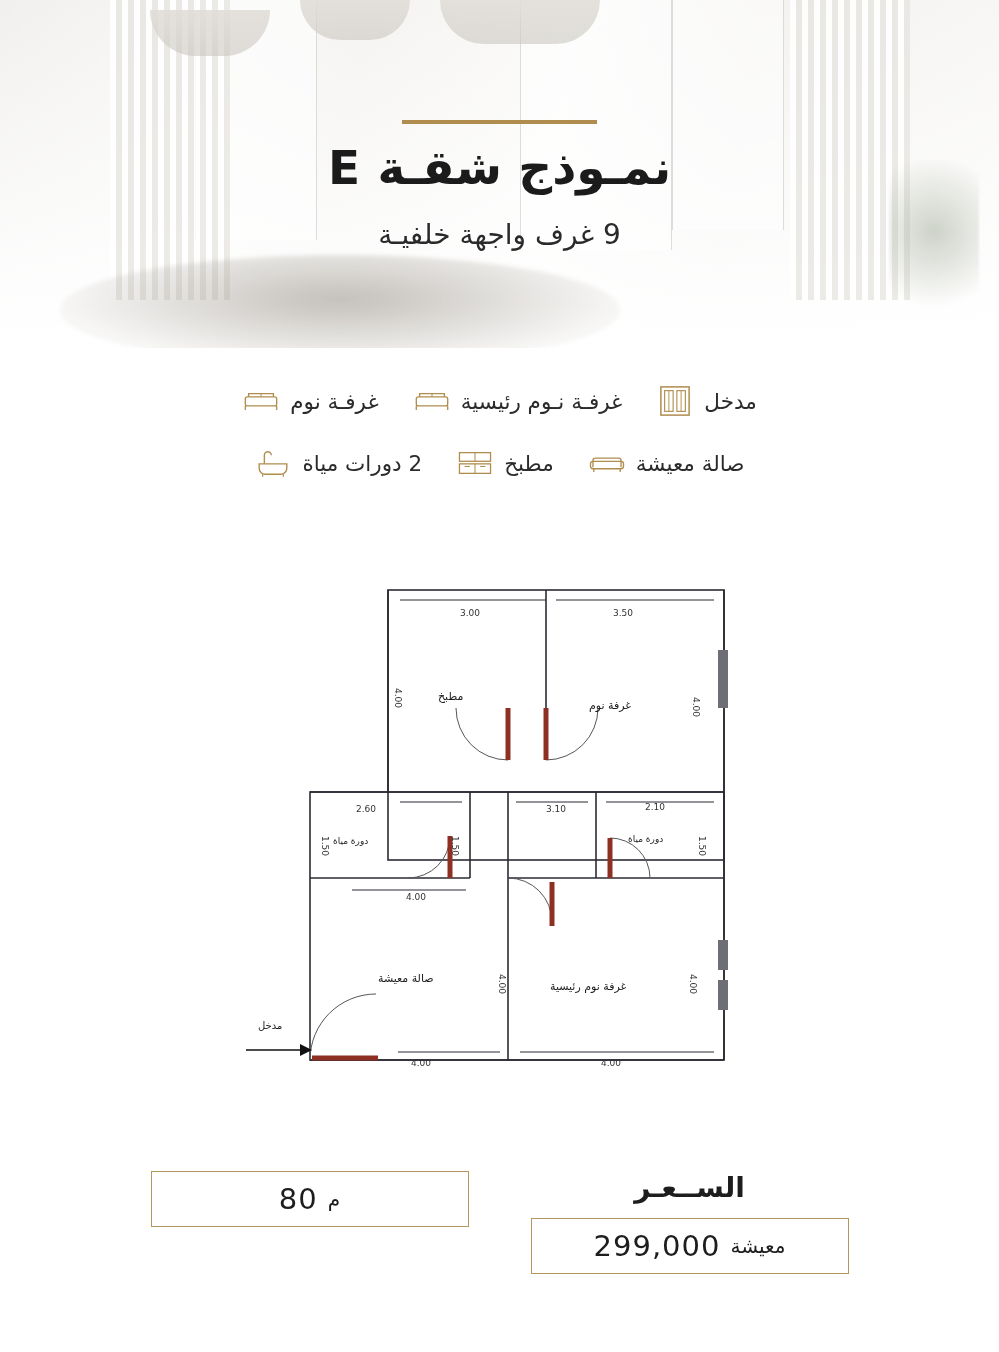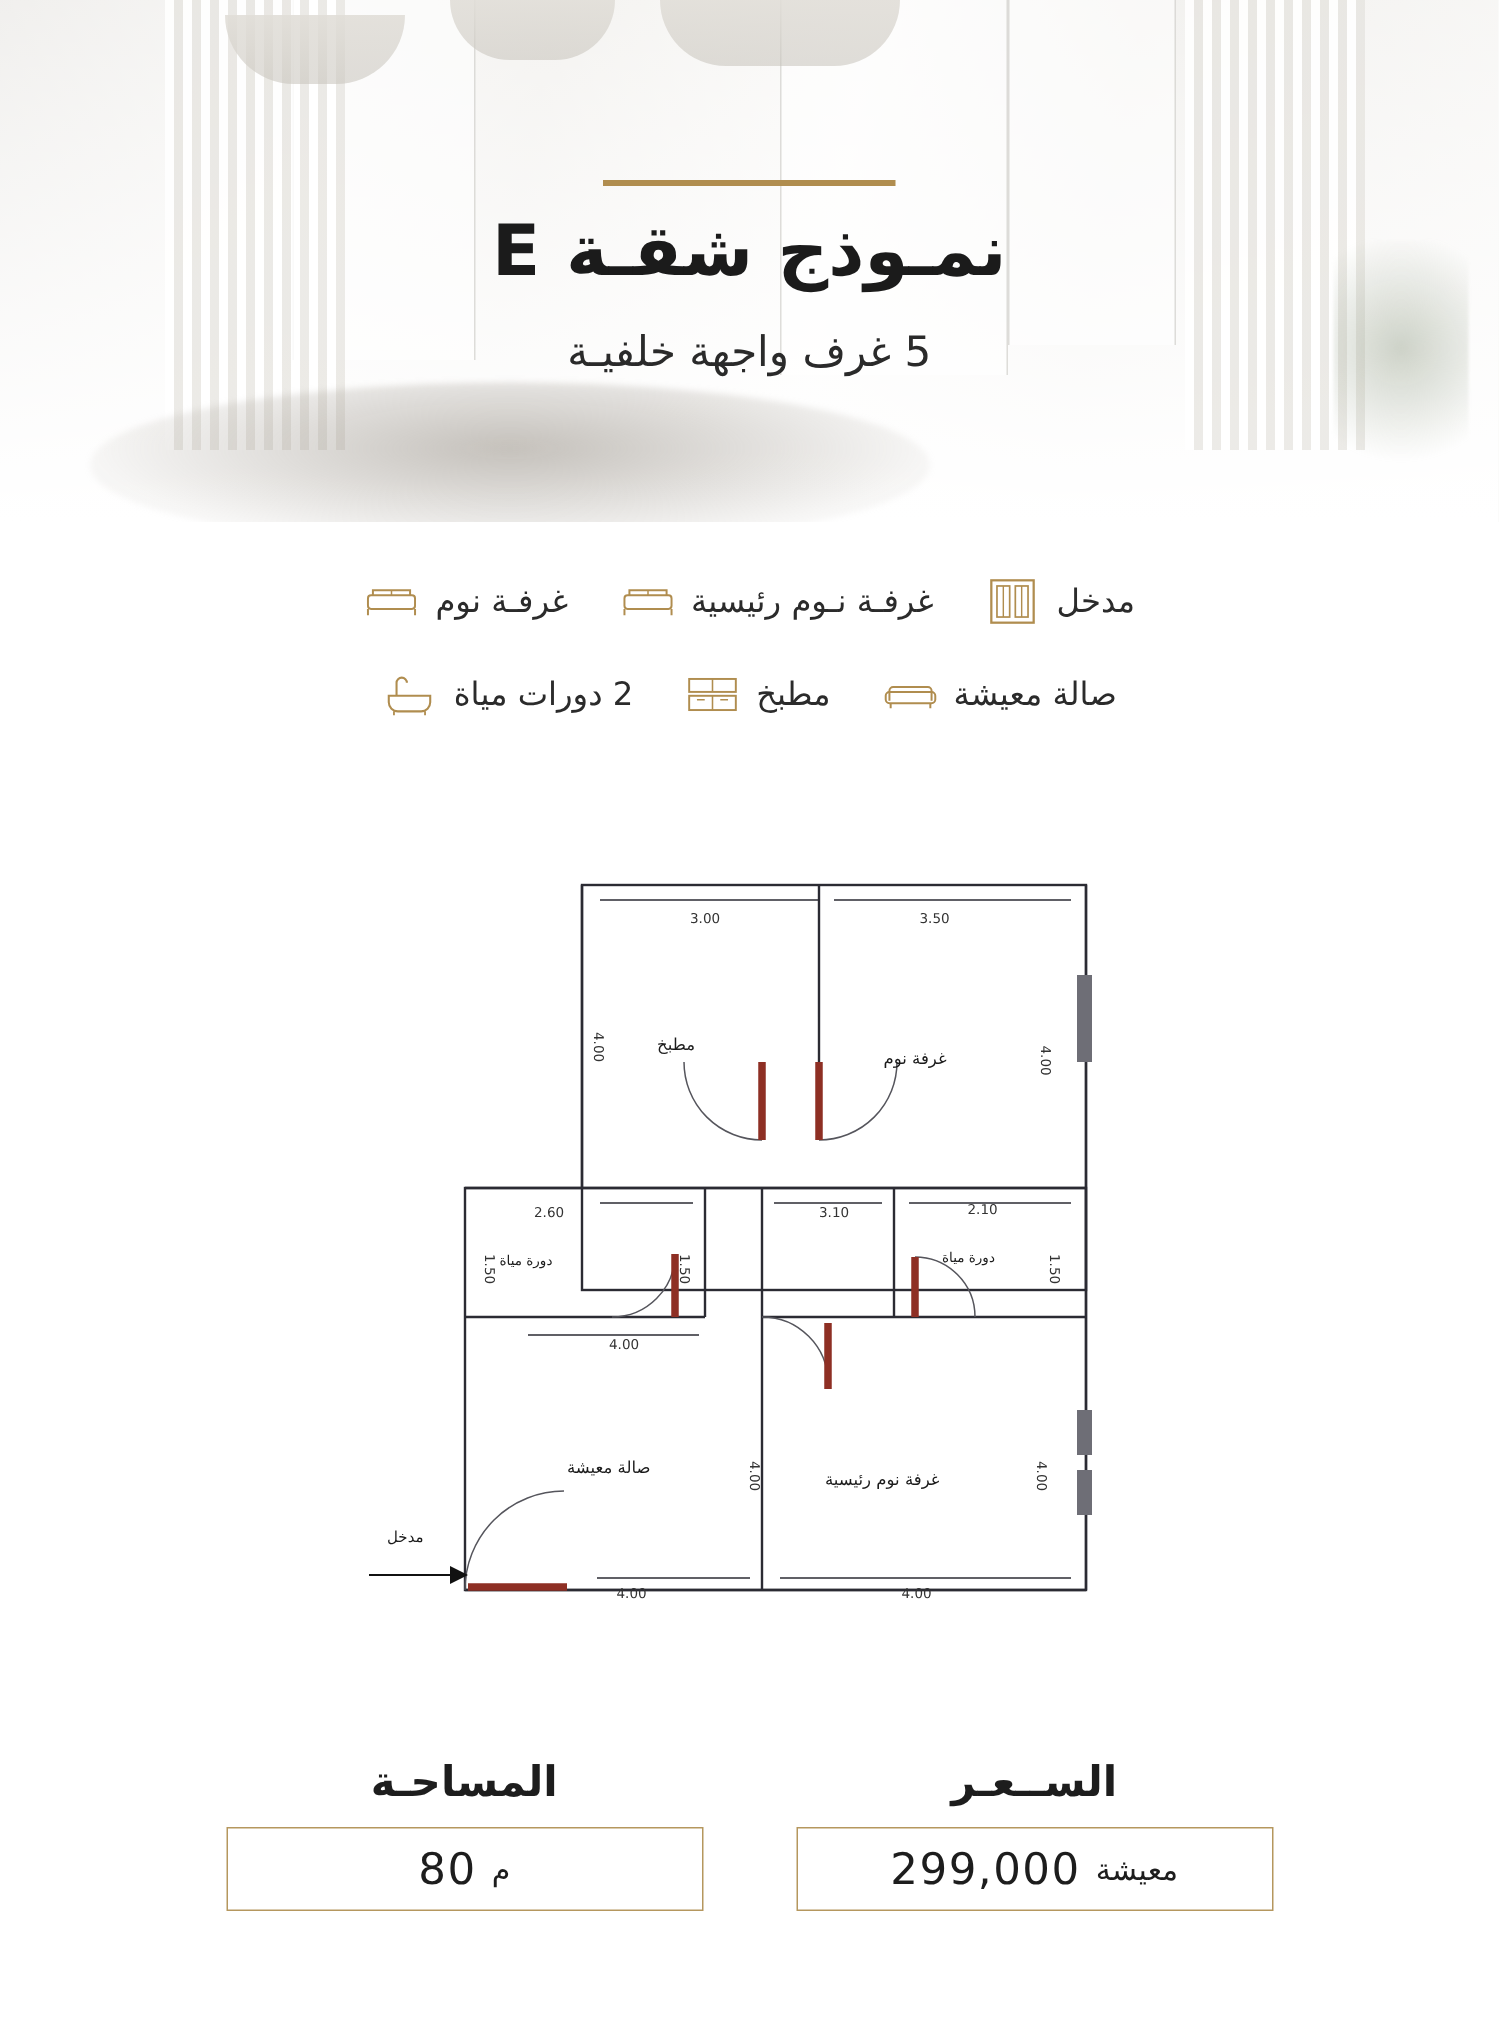--- a/index.html
+++ b/index.html
@@ -114,21 +114,21 @@
   <div class="lamp" style="left:150px;top:10px;width:120px;height:46px;border-radius:0 0 60px 60px;"></div>
   <div class="lamp" style="left:300px;top:0;width:110px;height:40px;border-radius:0 0 60px 60px;"></div>
   <div class="lamp" style="left:440px;top:0;width:160px;height:44px;border-radius:0 0 70px 70px;"></div>
   <div class="tablemass"></div>
   <div class="plant"></div>
 </div>
 
 <div class="title-wrap">
   <div class="gold-rule"></div>
   <h1 class="main-title">نمـوذج شقـة E</h1>
-  <div class="sub-title">5 غرف واجهة خلفيـة</div>
+  <div class="sub-title">9 غرف واجهة خلفيـة</div>
 </div>
 
 <div class="features">
 
   <div class="feat-row">
 
     <div class="feat">
       <span class="feat-label">مدخل</span>
       <svg class="feat-icon" viewBox="0 0 40 34">
         <rect x="5" y="2" width="30" height="30" fill="none" stroke="#b08d4f" stroke-width="1.6"></rect>
@@ -287,19 +287,18 @@
 
   <div class="card">
     <div class="card-title">الســعـر</div>
     <div class="card-box">
       <span class="card-unit">معيشة</span>
       <span class="card-value">299,000</span>
     </div>
   </div>
 
   <div class="card">
-    <div class="card-title">المساحـة</div>
     <div class="card-box">
       <span class="card-unit">م</span>
       <span class="card-value">80</span>
     </div>
   </div>
 </div>
 
 </body></html>

